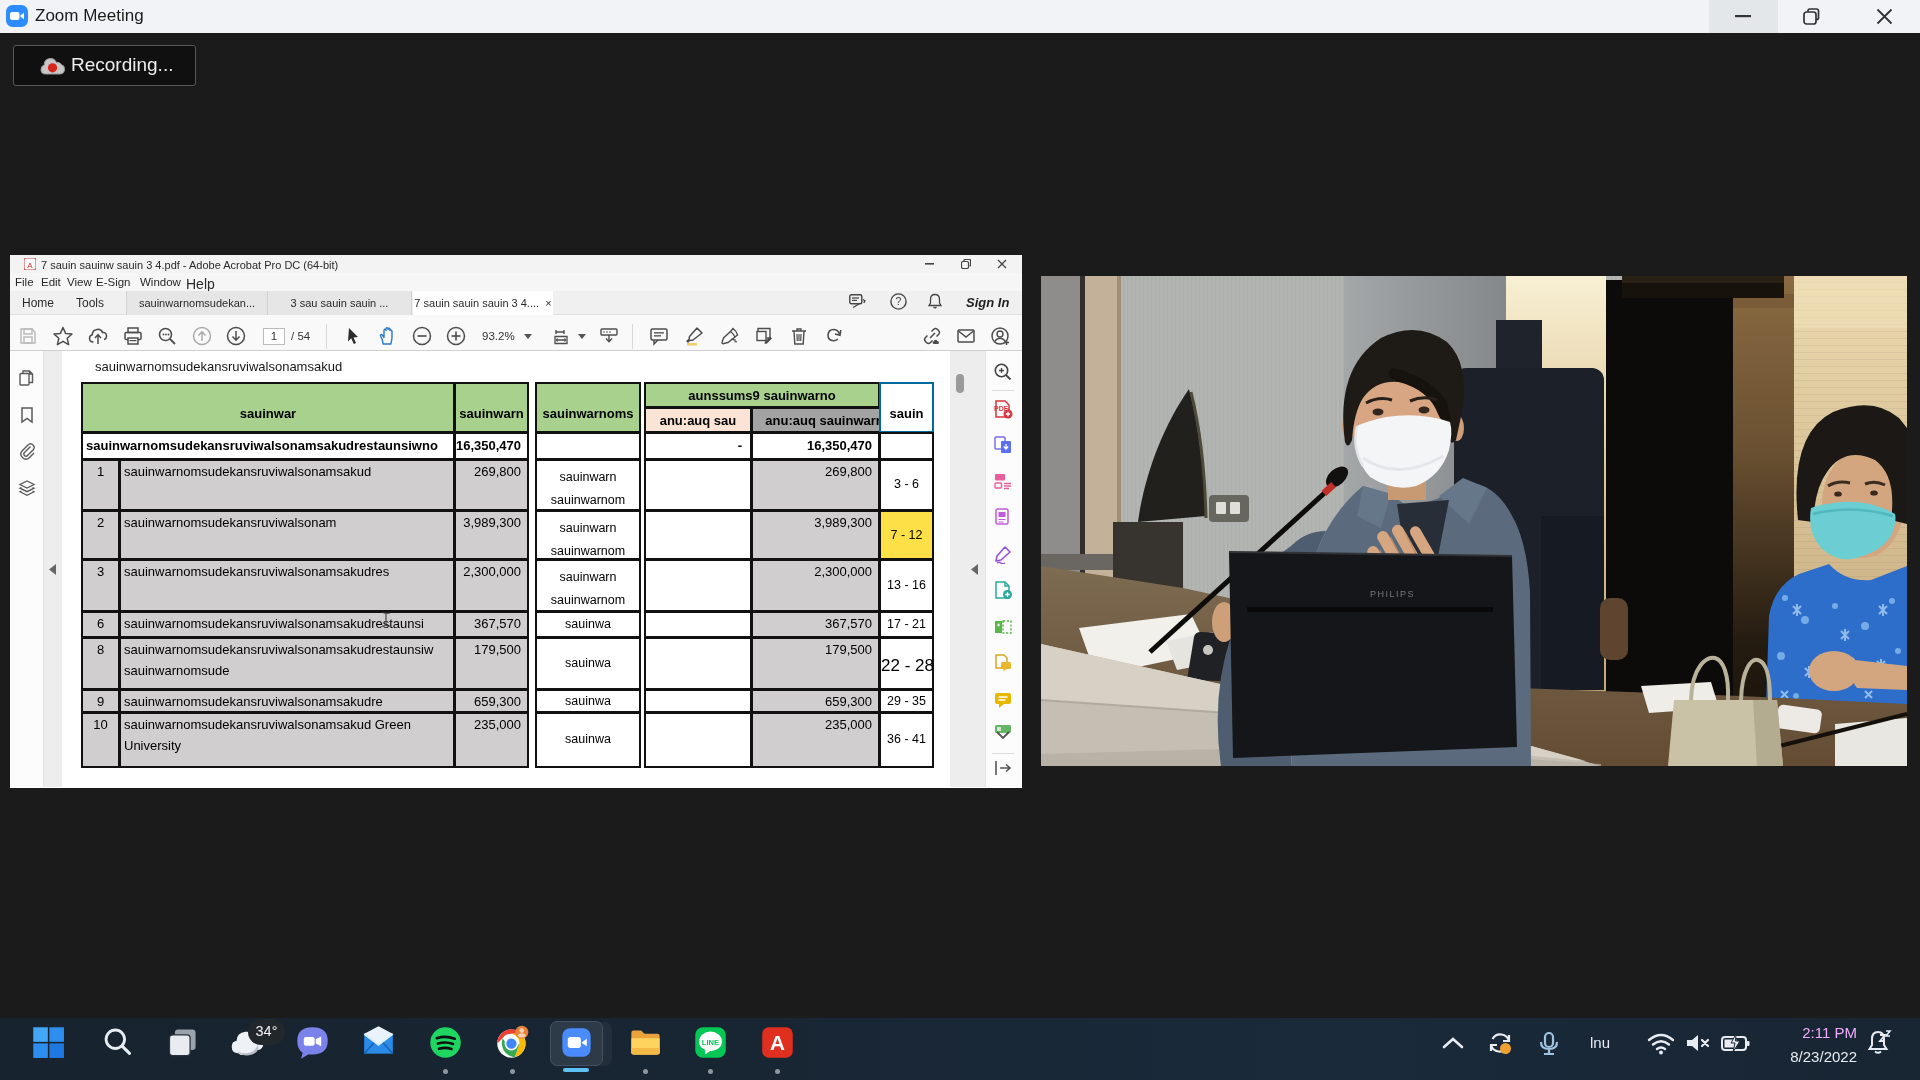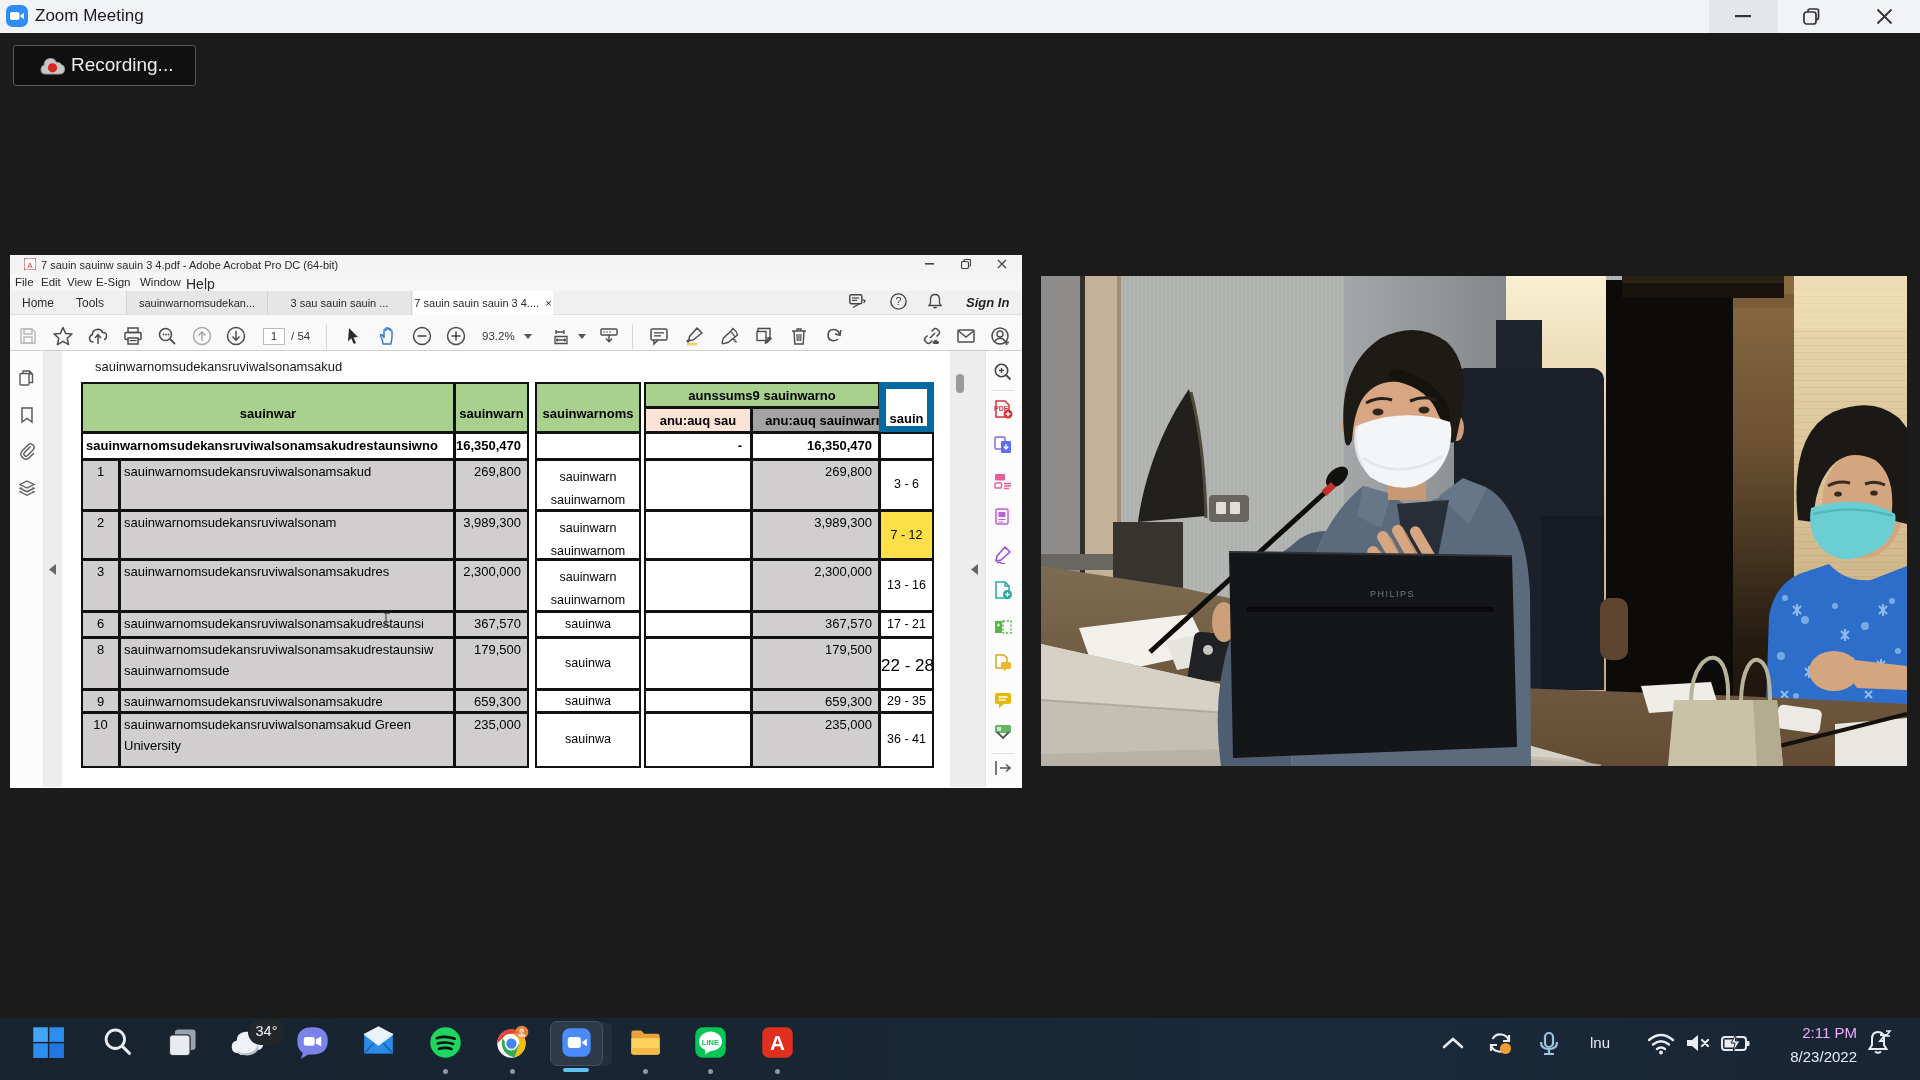--- a/index.html
+++ b/index.html
@@ -289,21 +289,21 @@
   </div>
 <div style="left:644px;top:382px;width:236px;height:26px;background:#a9d18e;border:2px solid #111;">
     <div class="t" style="position:static;text-align:center;padding-top:4px;font-weight:bold;font-size:13px;">aunssums9 sauinwarno</div>
   </div>
 <div style="left:644px;top:407px;width:108px;height:25.5px;background:#fbe3d5;border:2px solid #111;">
     <div class="t" style="position:static;text-align:center;padding-top:4px;font-weight:bold;font-size:13px;">anu:auq sau</div>
   </div>
 <div style="left:751px;top:407px;width:147px;height:25.5px;background:#a3a3a3;border:2px solid #111;">
     <div class="t" style="position:static;text-align:center;padding-top:4px;font-weight:bold;font-size:13px;">anu:auq sauinwarn</div>
   </div>
-<div style="left:879px;top:382px;width:55px;height:50.5px;background:#fff;border:7px solid #0369a1;">
+<div style="left:879px;top:382px;width:55px;height:50.5px;background:#fff;border:2px solid #0369a1;">
     <div class="t" style="position:static;text-align:center;padding-top:22px;font-weight:bold;font-size:13px;">sauin</div>
   </div>
 <div style="left:81px;top:431.5px;width:374px;height:28.5px;background:#fff;border:2px solid #111;">
     <div class="t" style="position:static;padding:4px 0 0 3px;font-weight:bold;font-size:13px;">sauinwarnomsudekansruviwalsonamsakudrestaunsiwno</div>
   </div>
 <div style="left:454px;top:431.5px;width:75px;height:28.5px;background:#fff;border:2px solid #111;">
     <div class="t" style="position:static;text-align:right;padding:4px 6px 0 0;font-weight:bold;font-size:13px;">16,350,470</div>
   </div>
 <div style="left:535px;top:431.5px;width:106px;height:28.5px;background:#fff;border:2px solid #111;"></div>
 <div style="left:644px;top:431.5px;width:108px;height:28.5px;background:#fff;border:2px solid #111;">

